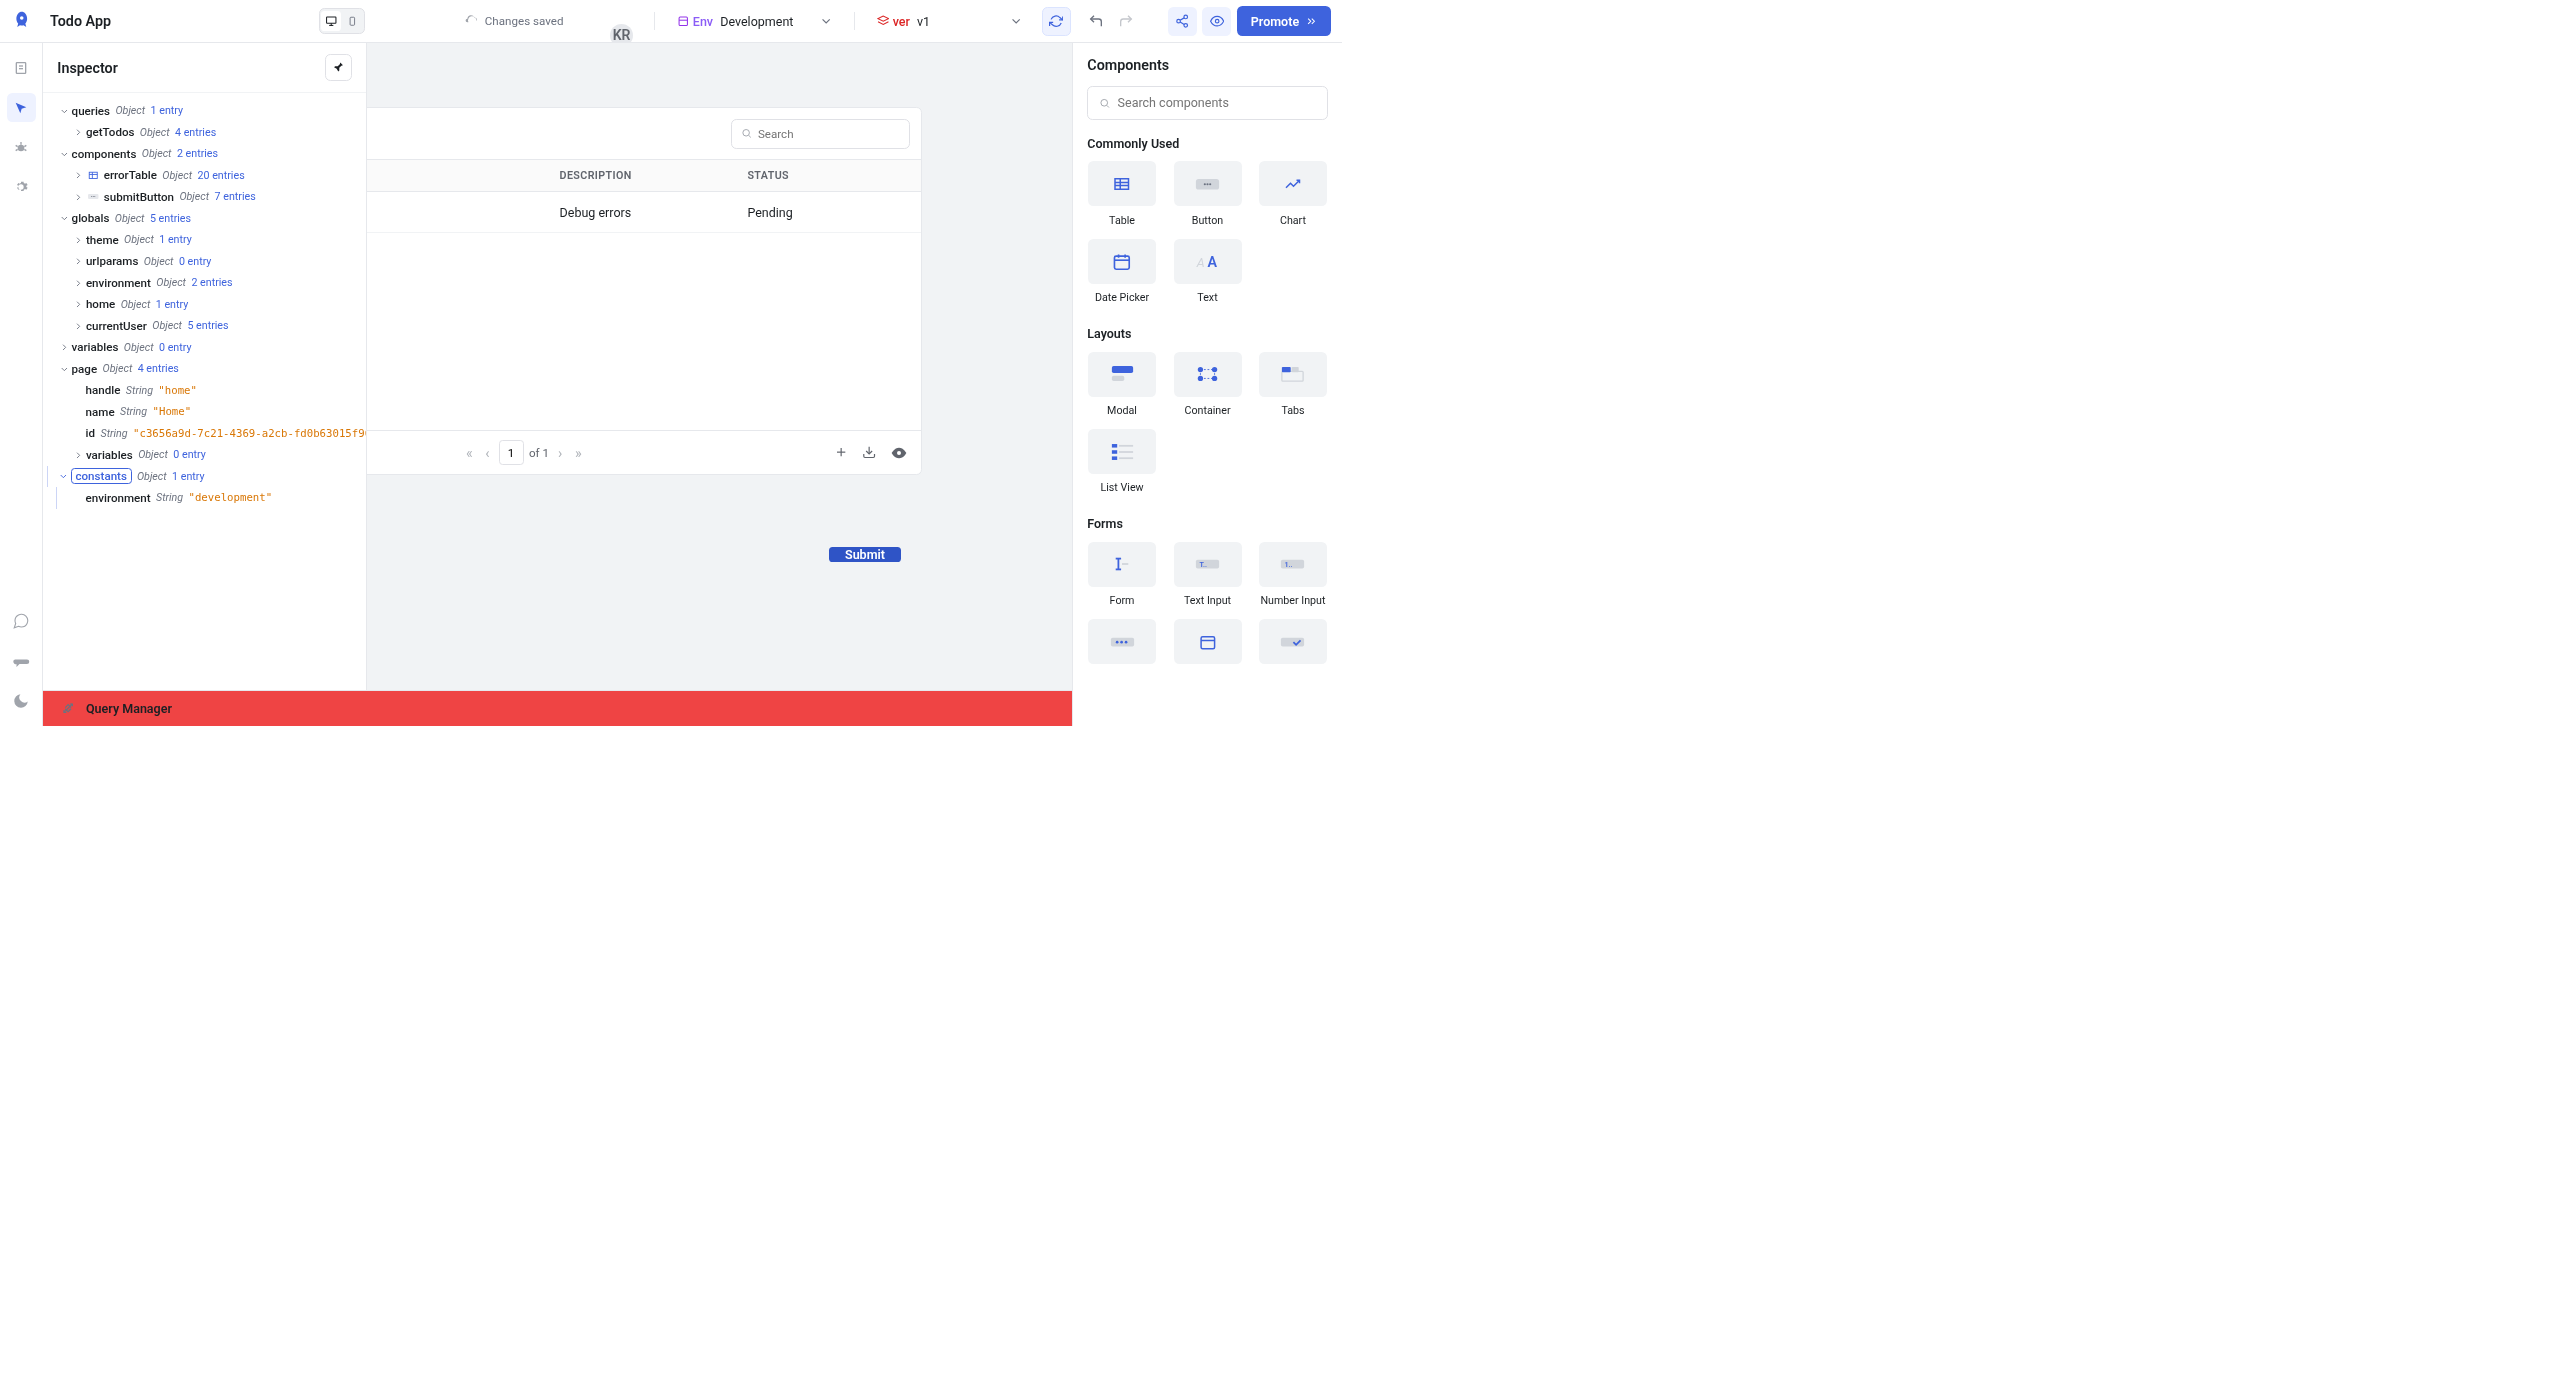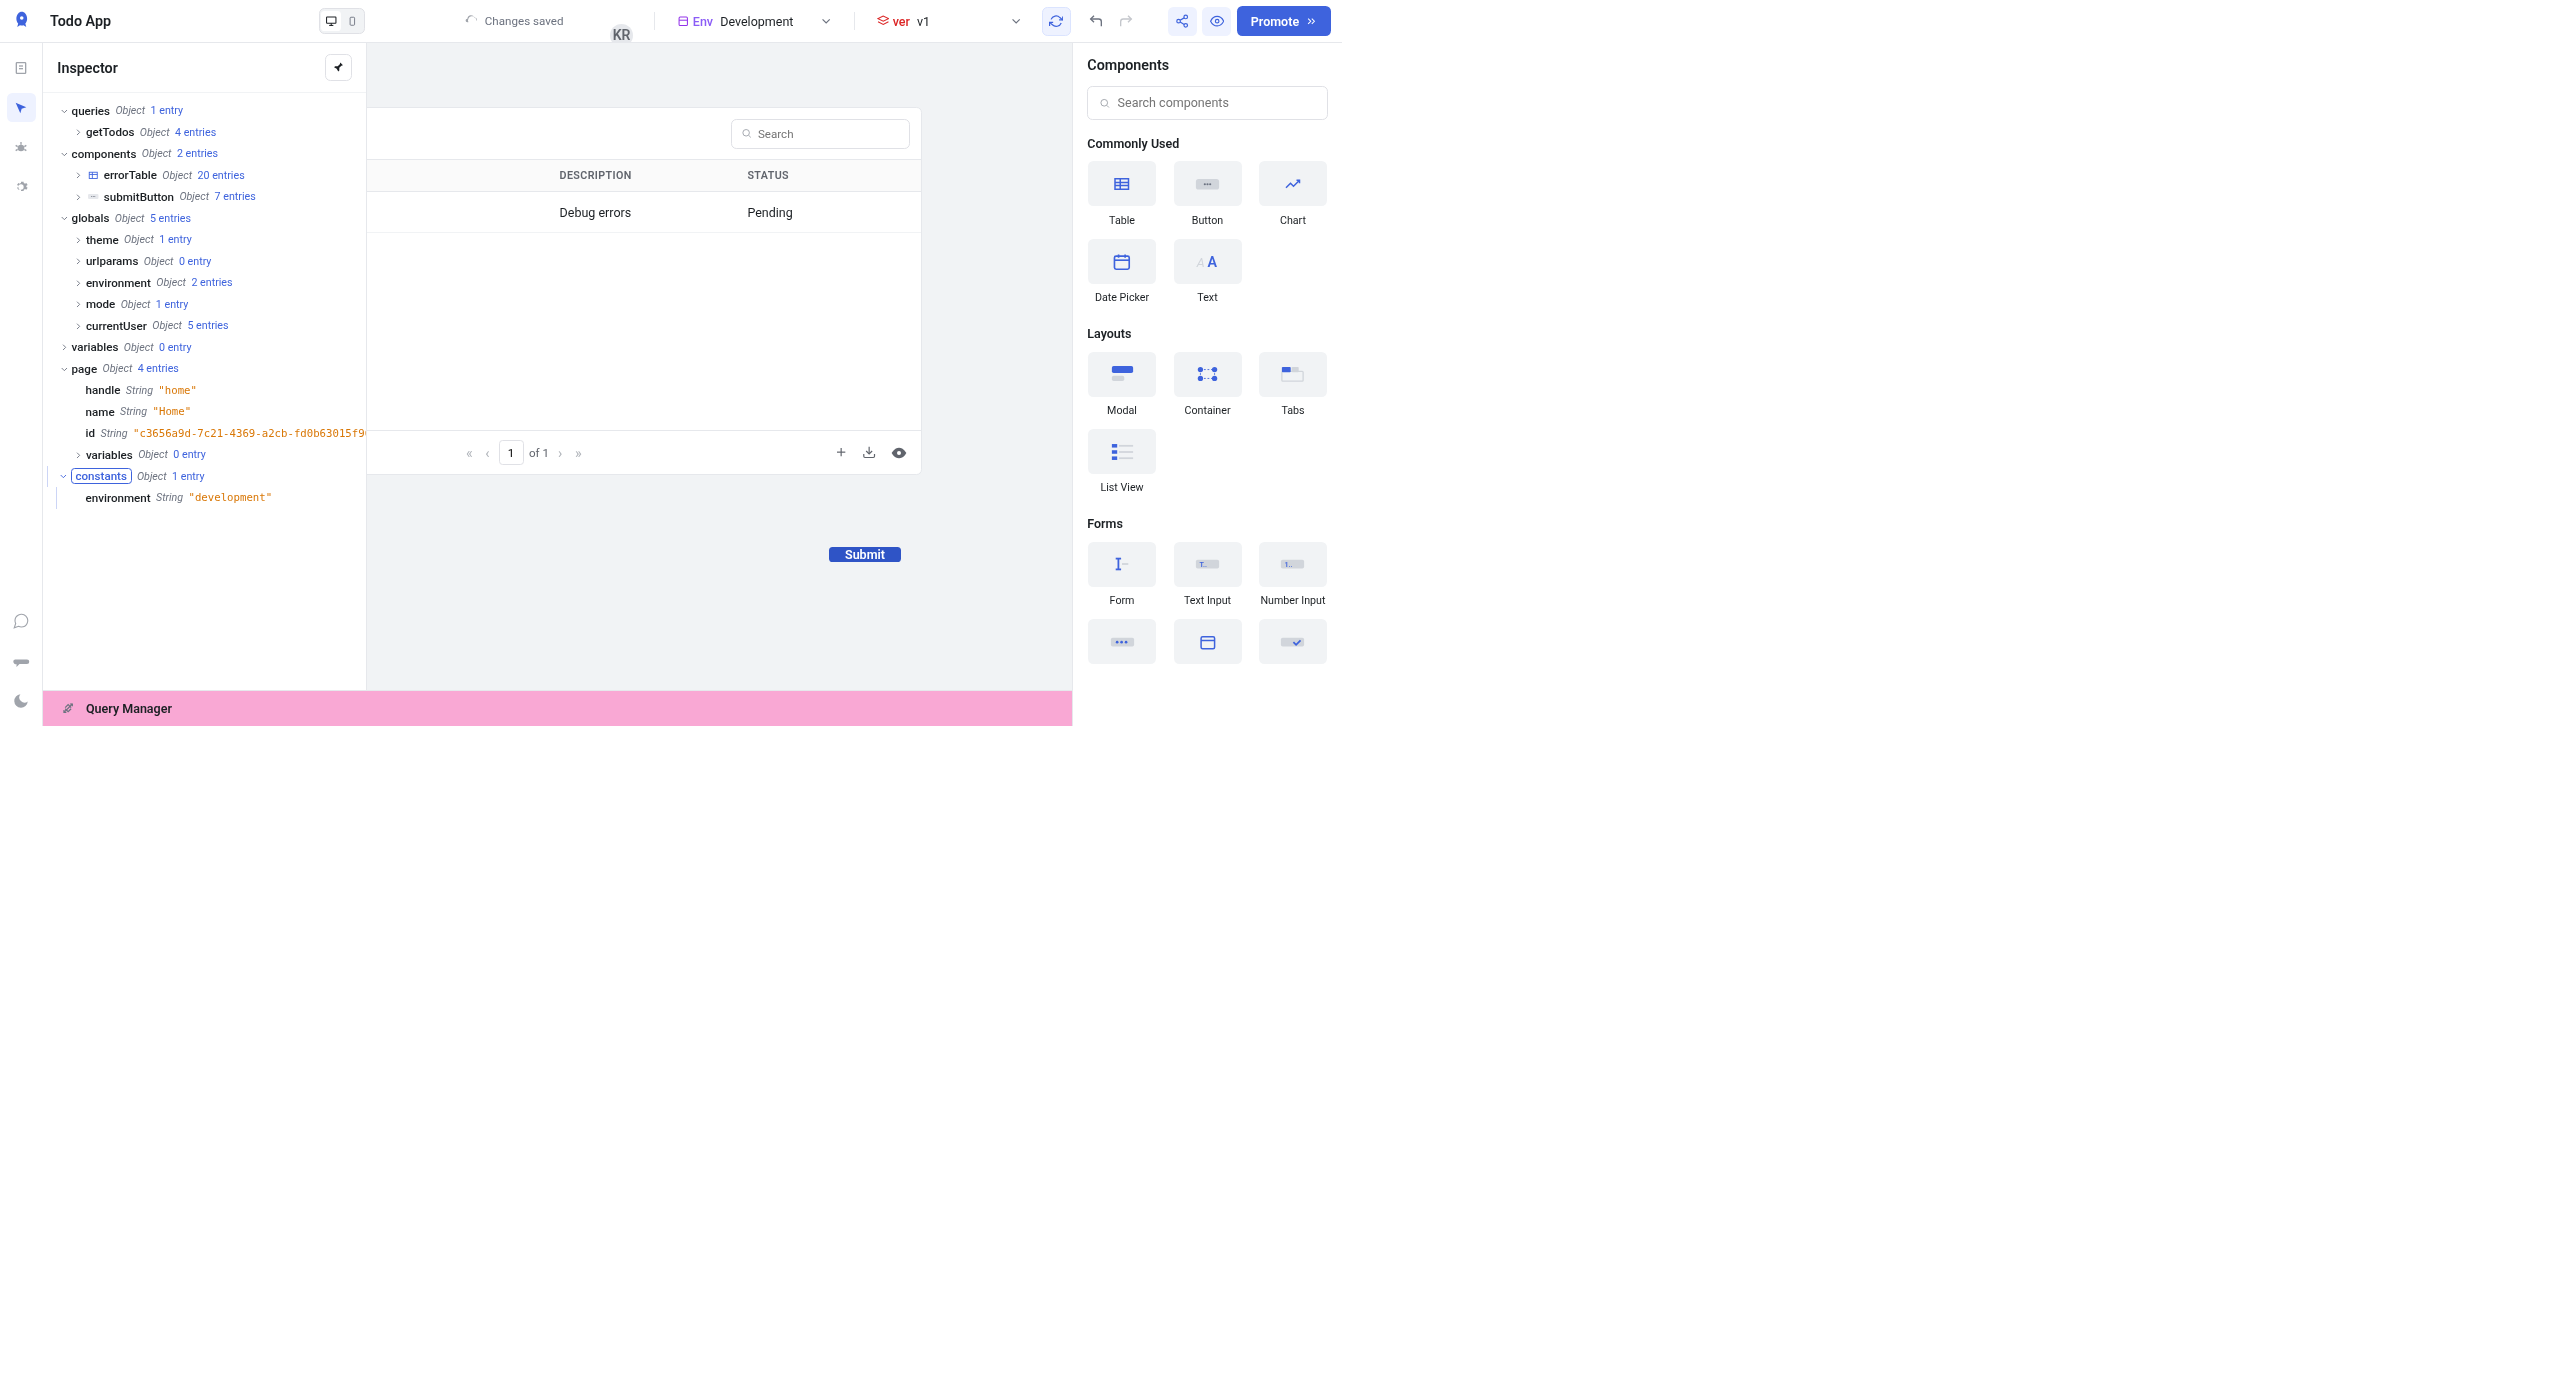--- a/index.html
+++ b/index.html
@@ -64,21 +64,21 @@
 .table-footer { display: flex; align-items: center; padding: 9px 14.3px; gap: 7.2px; border-top: 0.9px solid #e6e8ec; }
 .pager { display: flex; align-items: center; gap: 5.4px; justify-content: center; flex: 1; }
 .pager-btn { color: #b0b4ba; padding: 3.6px; cursor: pointer; }
 .pager-input { width: 25px; height: 25px; border: 0.9px solid #e0e1e6; border-radius: 3.6px; text-align: center; font-size: 11.6px; }
 .pager-text { font-size: 11.6px; color: #60646c; }
 .footer-icons { display: flex; gap: 14.3px; color: #60646c; }
 .footer-icons span { cursor: pointer; }
 
 .submit-btn { position: absolute; left: 462px; top: 504px; background: #2f54c6; color: #fff; border: none; padding: 0 16px; border-radius: 3.6px; font-size: 12.5px; font-weight: 600; cursor: pointer; }
 
-.query-manager-canvas { position: absolute; left: 43px; right: 270px; bottom: 0; height: 36px; border-top: 0.9px solid #e6e8ec; background: #f9a8d4; display: flex; align-items: center; padding: 0 18px; gap: 10.7px; }
+.query-manager-canvas { position: absolute; left: 43px; right: 270px; bottom: 0; height: 36px; border-top: 0.9px solid #e6e8ec; background: #ef4444; display: flex; align-items: center; padding: 0 18px; gap: 10.7px; }
 
 .components-panel { position: absolute; right: 0; top: 43px; bottom: 0; width: 270px; background: #fff; border-left: 0.9px solid #e6e8ec; padding: 14.3px; overflow-y: auto; }
 .comp-title { font-size: 14.3px; font-weight: 600; color: #1c2024; margin-bottom: 12.5px; }
 .comp-search { width: 100%; height: 34px; border: 0.9px solid #e0e1e6; border-radius: 5.4px; display: flex; align-items: center; padding: 0 10.7px; gap: 7.2px; color: #a0a4ab; margin-bottom: 16px; }
 .comp-search input { border: none; outline: none; font-size: 12.5px; width: 100%; }
 .section-header { font-size: 12.5px; font-weight: 600; color: #1c2024; margin-bottom: 10.7px; margin-top: 7.2px; }
 .comp-grid { display: grid; grid-template-columns: repeat(3, 1fr); gap: 12.5px 16px; margin-bottom: 21.5px; }
 .comp-item { display: flex; flex-direction: column; align-items: center; gap: 7.2px; cursor: pointer; }
 .comp-icon-box { width: 68px; height: 45px; background: #f1f3f5; border-radius: 5.4px; display: flex; align-items: center; justify-content: center; color: #3E63DD; }
 .comp-name { font-size: 10.7px; color: #1c2024; text-align: center; }
@@ -370,21 +370,21 @@
       <span class="tree-name">environment</span>
       <span class="tree-type">Object</span>
       <span class="tree-count">2 entries</span>
     </div>
     <div class="tree-row indent-2">
       <span class="tree-arrow">
           <svg width="10.7" height="10.7" viewBox="0 0 24 24" fill="none" stroke="currentColor" stroke-width="2">
             <polyline points="9 18 15 12 9 6"></polyline>
           </svg>
         </span>
-      <span class="tree-name">mode</span>
+      <span class="tree-name">home</span>
       <span class="tree-type">Object</span>
       <span class="tree-count">1 entry</span>
     </div>
     <div class="tree-row indent-2">
       <span class="tree-arrow">
           <svg width="10.7" height="10.7" viewBox="0 0 24 24" fill="none" stroke="currentColor" stroke-width="2">
             <polyline points="9 18 15 12 9 6"></polyline>
           </svg>
         </span>
       <span class="tree-name">currentUser</span>

